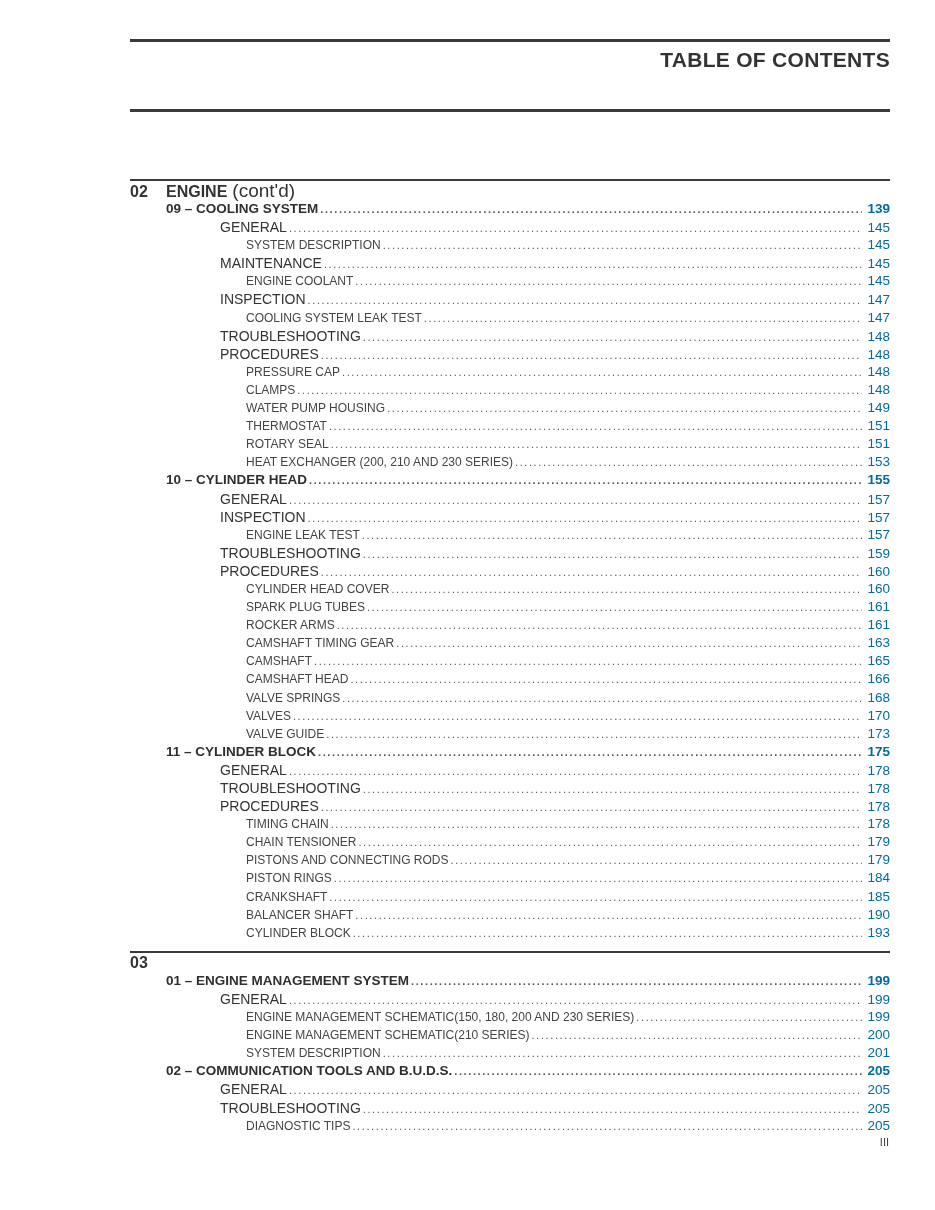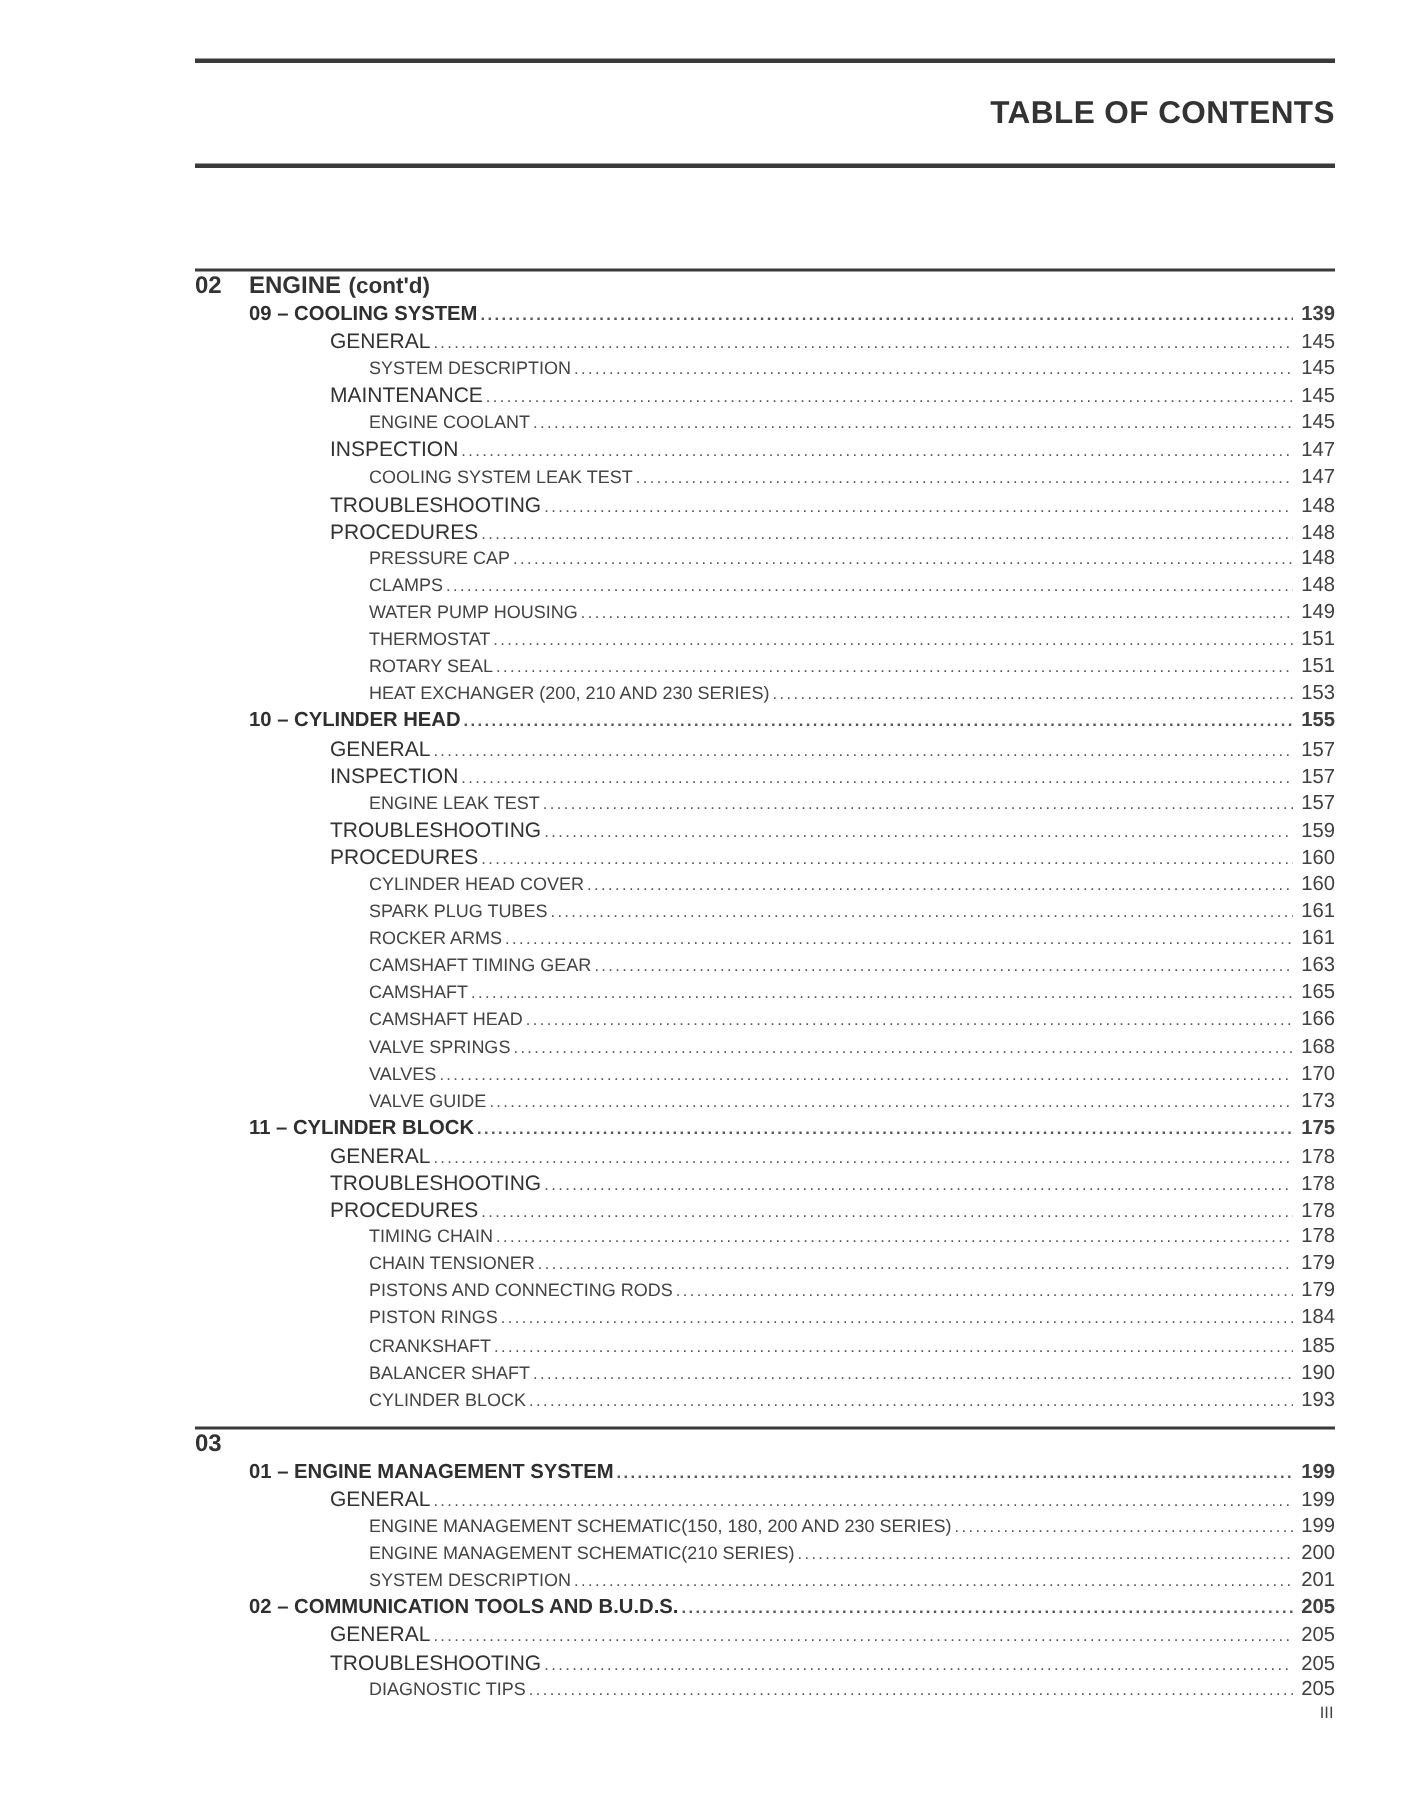--- a/index.html
+++ b/index.html
@@ -4,46 +4,46 @@
   <style>
     html, body { margin: 0; padding: 0; background: #ffffff; }
     body {
       width: 935px; height: 1210px; position: relative; overflow: hidden;
       font-family: "Liberation Sans", sans-serif; color: #2b2b2b;
     }
     .rule { position: absolute; left: 130px; width: 760px; background: #3a3a3a; }
     .rule.top1 { top: 39px; height: 3px; }
     .rule.top2 { top: 109px; height: 3px; }
     .page-title {
-      position: absolute; right: 45px; top: 64px;
+      position: absolute; right: 45px; top: 48px;
       font-family: "Liberation Sans", sans-serif;
       font-weight: bold; font-size: 21px; letter-spacing: 0.3px; color: #333;
     }
     .toc { position: absolute; left: 130px; width: 760px; top: 155px; margin-top: 24px; }
     .section-rule { height: 2px; background: #3a3a3a; width: 760px; }
     .section-head {
       display: flex; align-items: baseline; height: 19px; line-height: 19px;
       font-weight: bold; font-size: 16px; color: #333;
     }
     .section-num { width: 36px; display: inline-block; }
     .section-title { font-weight: bold; }
-    .section-suffix { font-weight: bold; font-size: 15px; margin-left: 5px; }
+    .section-suffix { font-weight: normal; font-size: 19px; margin-left: 5px; }
     .row {
       display: flex; align-items: baseline; height: 18.1px; line-height: 18.1px;
       white-space: nowrap; overflow: hidden;
     }
     .row .label { flex: 0 0 auto; }
     .row .leader {
       flex: 1 1 auto; overflow: hidden; color: #555; font-size: 11px;
       letter-spacing: 1.6px; margin: 0 2px;
     }
     .row .leader::before {
       content: "............................................................................................................................................................................................................................................................";
     }
-    .row .page { flex: 0 0 26px; text-align: right; font-size: 13.5px; color: #404040; }
+    .row .page { flex: 0 0 26px; text-align: right; font-size: 13.5px; color: #0369a1; }
     .lvl1 { padding-left: 36px; font-weight: bold; font-size: 13.5px; color: #2f2f2f; justify-content: flex-end; }
     .lvl2 { padding-left: 90px; font-size: 14px; color: #333; }
     .lvl3 { padding-left: 116px; font-size: 12px; color: #444; }
     .sec03 { margin-top: 9px; }
     .folio {
       position: absolute; right: 46px; top: 1136px; font-size: 11px; color: #444;
     }
   </style>
 </head>
 <body>

